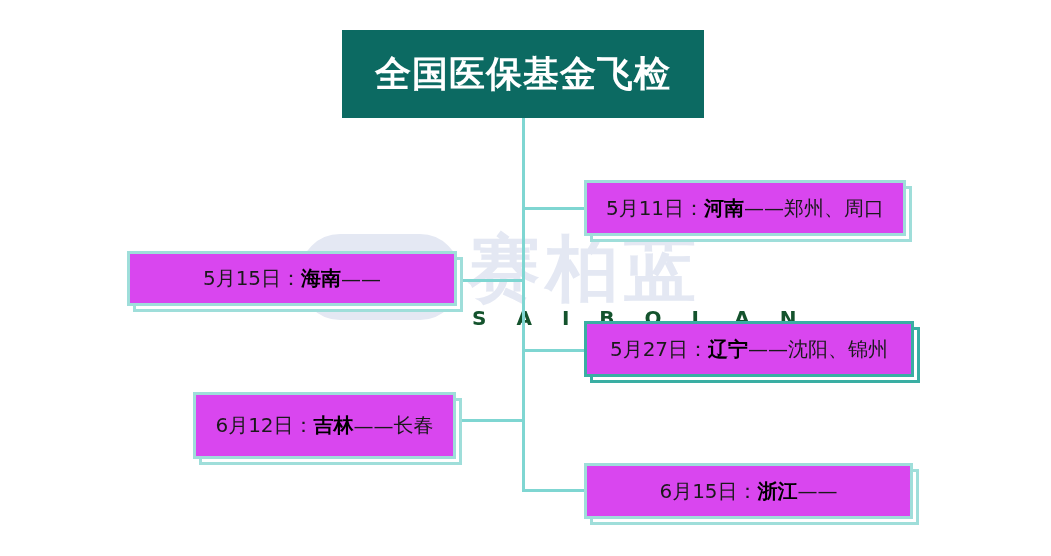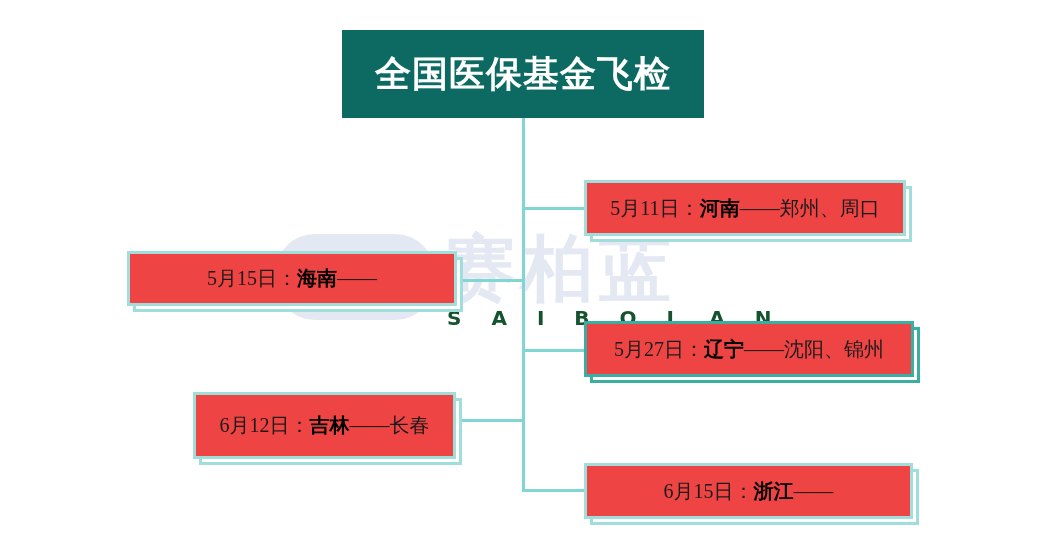--- a/index.html
+++ b/index.html
@@ -2,21 +2,21 @@
 <html><head>
   <meta charset="utf-8">
   <style>
     html, body { margin: 0; padding: 0; }
     body {
       width: 1051px; height: 556px; position: relative; overflow: hidden;
       background: #ffffff;
       font-family: "DejaVu Sans", "Liberation Sans", sans-serif;
     }
     .watermark {
-      position: absolute; left: 275px; top: 228px; width: 480px; height: 100px;
+      position: absolute; left: 300px; top: 228px; width: 480px; height: 100px;
       pointer-events: none;
       text-decoration: underline;
     }
     .wm-logo {
       position: absolute; left: 0; top: 6px; width: 160px; height: 86px;
       border: 18px solid #e4e8f3; border-radius: 40px; box-sizing: border-box;
     }
     .wm-logo::after {
       content: ""; position: absolute; left: 20px; right: -18px; top: 16px; height: 18px; background: #e4e8f3;
     }
@@ -35,23 +35,23 @@
       font-size: 36px; letter-spacing: 1px; font-weight: bold;
     }
     .line { position: absolute; background: #7fd6d2; }
     .node { position: absolute; }
     .node .shadow {
       position: absolute; left: 6px; top: 6px; right: -6px; bottom: -6px;
       border: 3px solid #9fdeda; background: #fff; box-sizing: border-box;
     }
     .node .box {
       position: absolute; left: 0; top: 0; right: 0; bottom: 0;
-      border: 3px solid #9fdeda; background: #ef4444; box-sizing: border-box;
+      border: 3px solid #9fdeda; background: #d946ef; box-sizing: border-box;
       display: flex; align-items: center; justify-content: center;
-      font-size: 20px; color: #1a1a1a; white-space: nowrap; font-family: Liberation Serif, serif;
+      font-size: 20px; color: #1a1a1a; white-space: nowrap;
     }
     .node.dark .shadow, .node.dark .box { border-color: #3aaea3; }
     .node .prov { font-weight: bold; color: #000; }
   </style>
 </head>
 <body>
 
 <div class="watermark">
   <div class="wm-logo"></div>
   <div class="wm-text">赛柏蓝</div>

